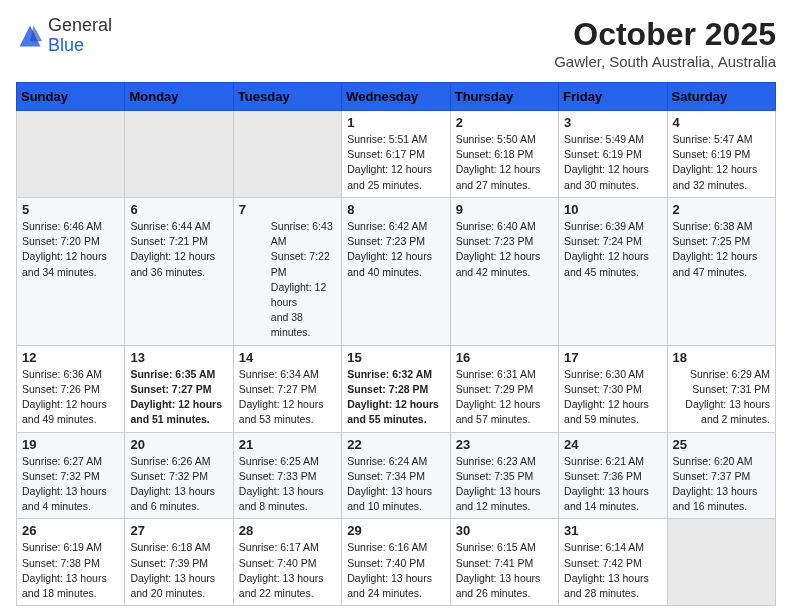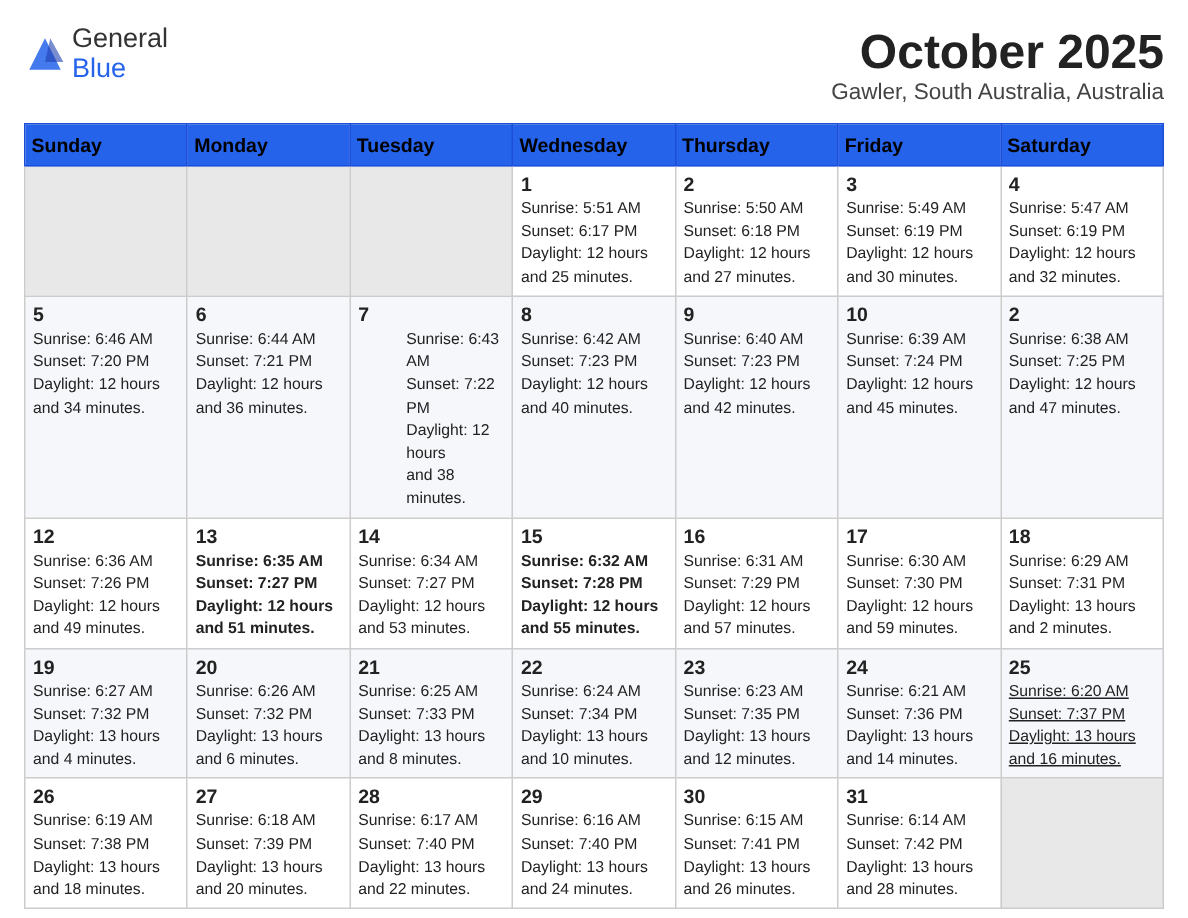--- a/index.html
+++ b/index.html
@@ -240,21 +240,21 @@
         </td>
         <td>
           <div class="day-number">17</div>
           <div class="day-info" style="white-space: pre-line;">Sunrise: 6:30 AM
 Sunset: 7:30 PM
 Daylight: 12 hours
 and 59 minutes.</div>
         </td>
         <td>
           <div class="day-number">18</div>
-          <div class="day-info" style="white-space: pre-line;">Sunrise: 6:29 AM
+          <div class="day-info" style="white-space: pre-line; text-align: right;">Sunrise: 6:29 AM
 Sunset: 7:31 PM
 Daylight: 13 hours
 and 2 minutes.</div>
         </td>
       </tr>
       <tr>
         <td>
           <div class="day-number">19</div>
           <div class="day-info" style="white-space: pre-line;">Sunrise: 6:27 AM
 Sunset: 7:32 PM
@@ -291,21 +291,21 @@
         </td>
         <td>
           <div class="day-number">24</div>
           <div class="day-info" style="white-space: pre-line;">Sunrise: 6:21 AM
 Sunset: 7:36 PM
 Daylight: 13 hours
 and 14 minutes.</div>
         </td>
         <td>
           <div class="day-number">25</div>
-          <div class="day-info" style="white-space: pre-line; text-decoration: underline;">Sunrise: 6:20 AM
+          <div class="day-info" style="white-space: pre-line;">Sunrise: 6:20 AM
 Sunset: 7:37 PM
 Daylight: 13 hours
 and 16 minutes.</div>
         </td>
       </tr>
       <tr>
         <td>
           <div class="day-number">26</div>
           <div class="day-info" style="white-space: pre-line;">Sunrise: 6:19 AM
 Sunset: 7:38 PM

